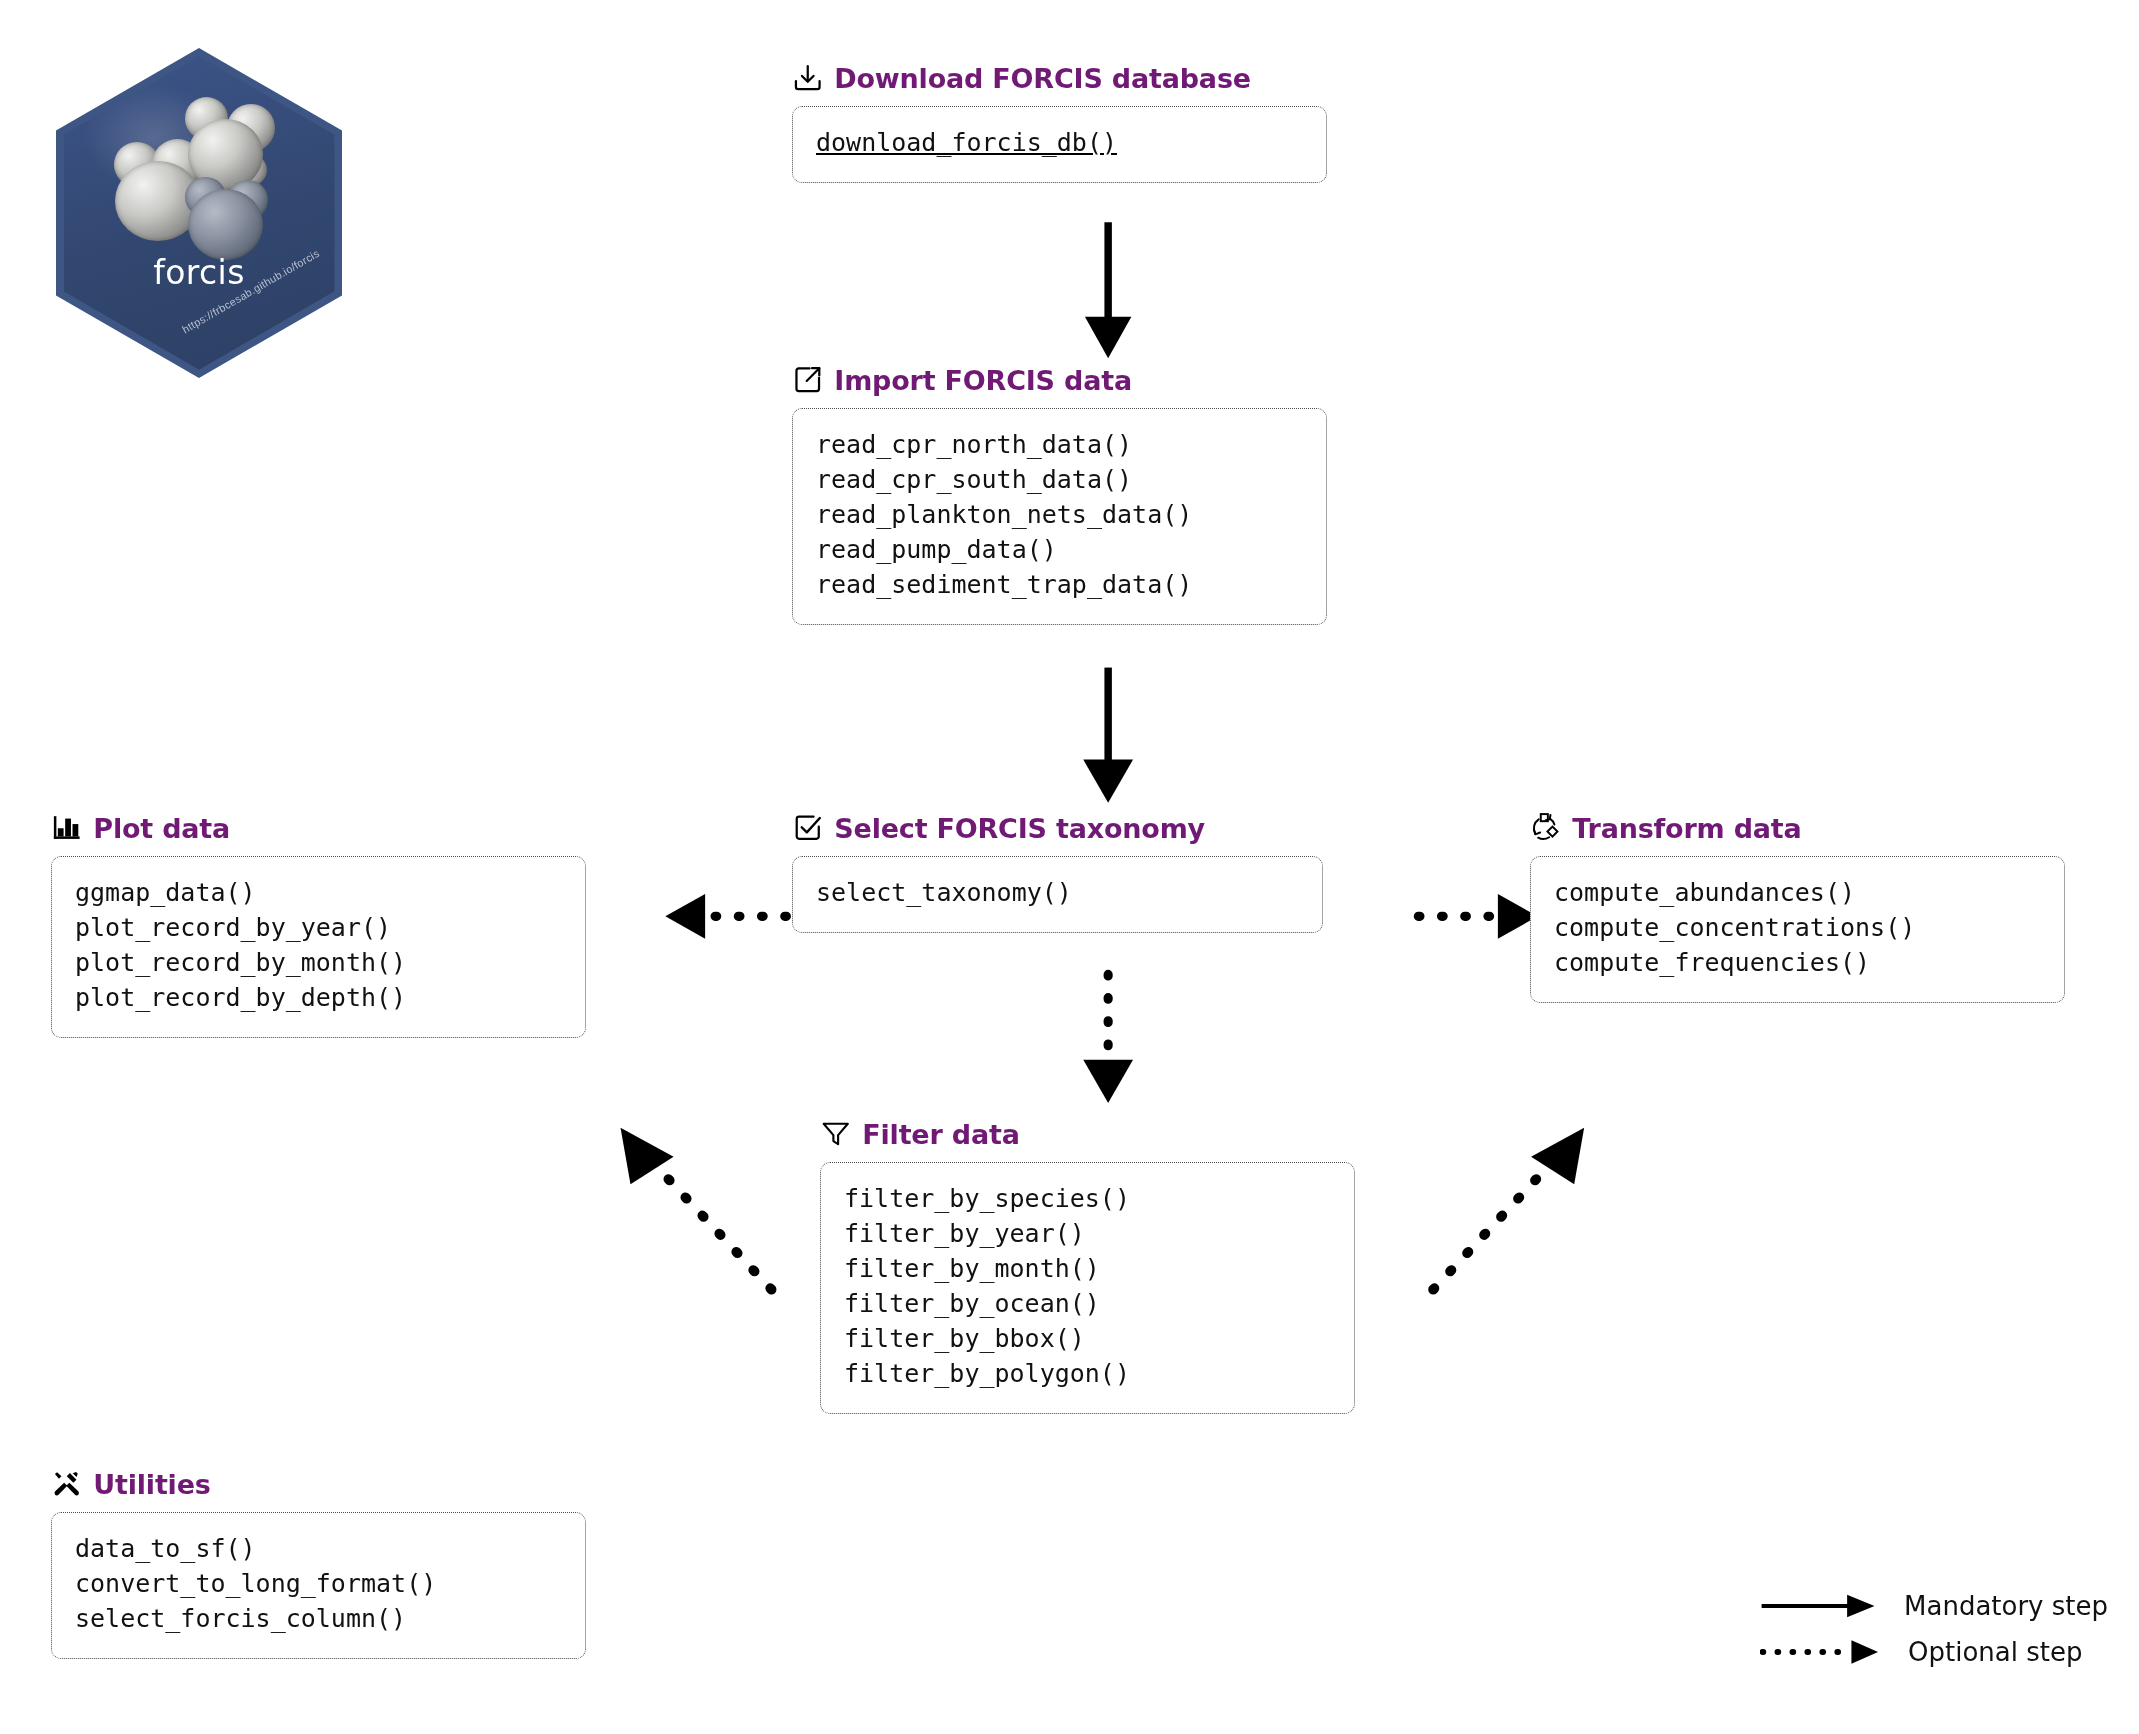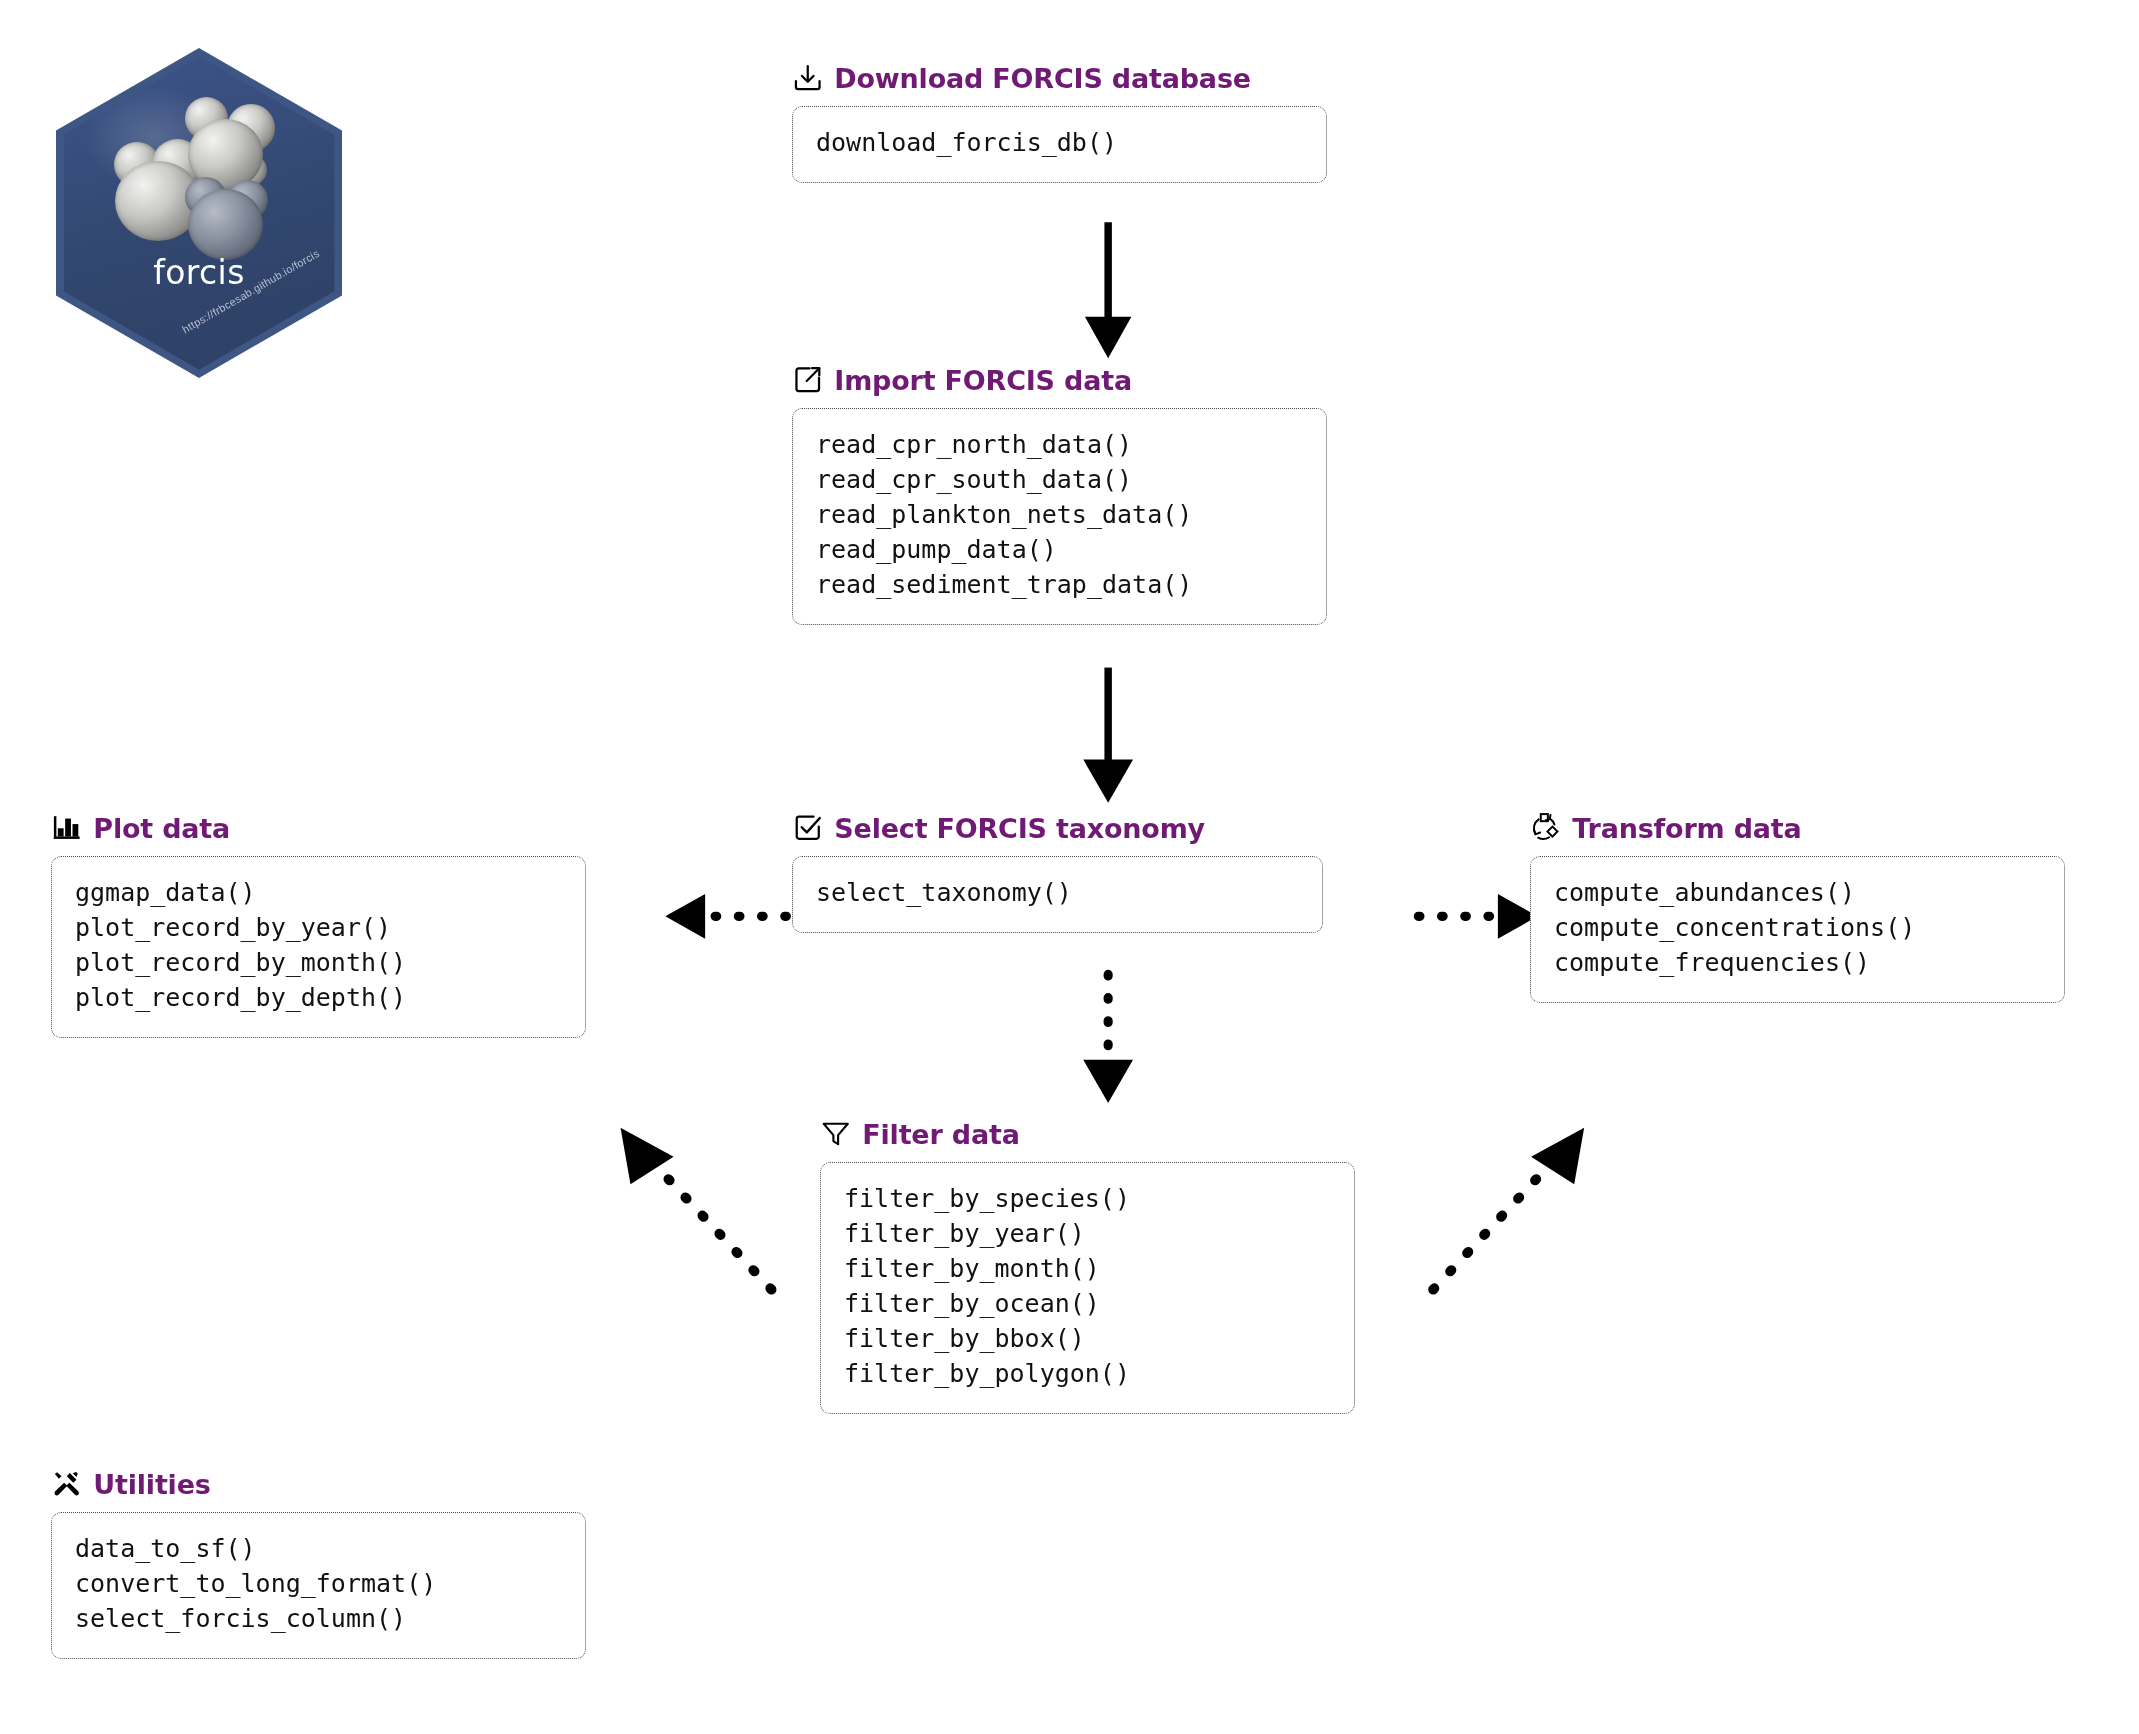--- a/index.html
+++ b/index.html
@@ -130,21 +130,21 @@
   .fn-line {
     font-family: "DejaVu Sans Mono", monospace;
     font-size: 25px;
     line-height: 35px;
     color: #111111;
     white-space: nowrap;
   }
 
   
   #sec-download { left: 792px;  top: 60px;  }
-  #sec-download .fn-box { width: 535px; min-height: 76px; }
+  #sec-download .fn-box { width: 535px; min-height: 76px; text-decoration: underline; }
 
   #sec-import   { left: 792px;  top: 362px; }
   #sec-import .fn-box { width: 535px; }
 
   #sec-taxonomy { left: 792px;  top: 810px; }
   #sec-taxonomy .fn-box { width: 531px; min-height: 71px; }
 
   #sec-filter   { left: 780px;  top: 1116px; padding-left: 40px; }
   #sec-filter .fn-box { width: 535px; }
 
@@ -365,15 +365,31 @@
       </svg>
       <span class="sec-title">Utilities</span>
     </div>
     <div class="fn-box">
       <div class="fn-line">data_to_sf()</div>
       <div class="fn-line">convert_to_long_format()</div>
       <div class="fn-line">select_forcis_column()</div>
     </div>
   </div>
 
+  <div class="legend">
+    <div class="legend-row">
+      <svg class="legend-sample" viewBox="0 0 160 36">
+        <line x1="2" y1="18" x2="112" y2="18" stroke="#000" stroke-width="5"></line>
+        <polygon points="142,18 108,4 108,32" fill="#000"></polygon>
+      </svg>
+      <span class="legend-label">Mandatory step</span>
+    </div>
+    <div class="legend-row">
+      <svg class="legend-sample" viewBox="0 0 160 36">
+        <line x1="3" y1="18" x2="108" y2="18" stroke="#000" stroke-width="7" stroke-dasharray="1 17" stroke-linecap="round"></line>
+        <polygon points="142,18 110,4 110,32" fill="#000"></polygon>
+      </svg>
+      <span class="legend-label">Optional step</span>
+    </div>
+  </div>
 
 </div>
 
 
 </body></html>

